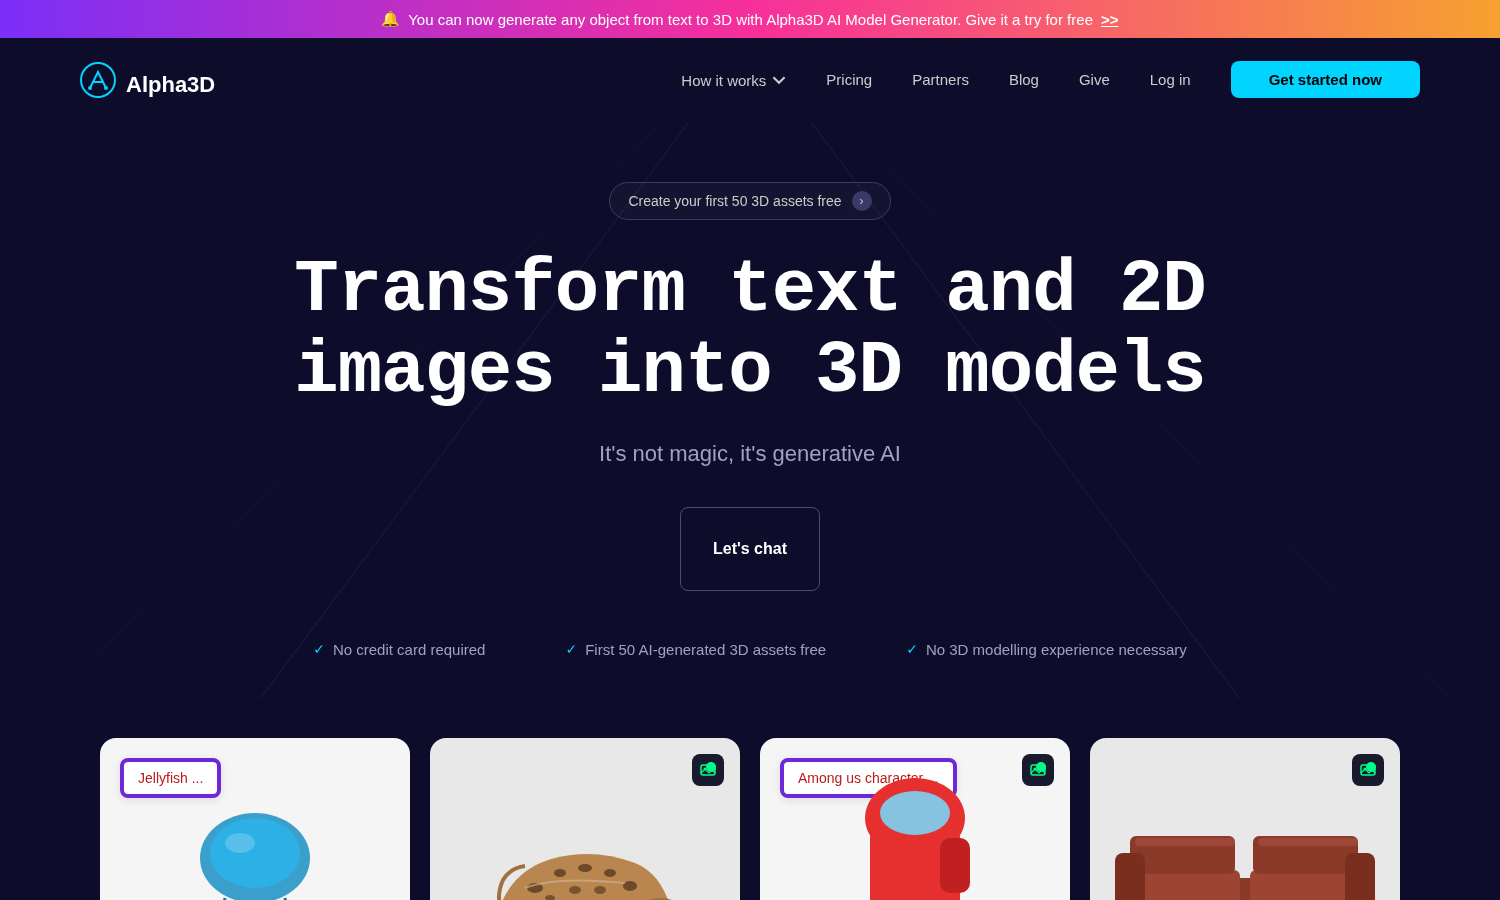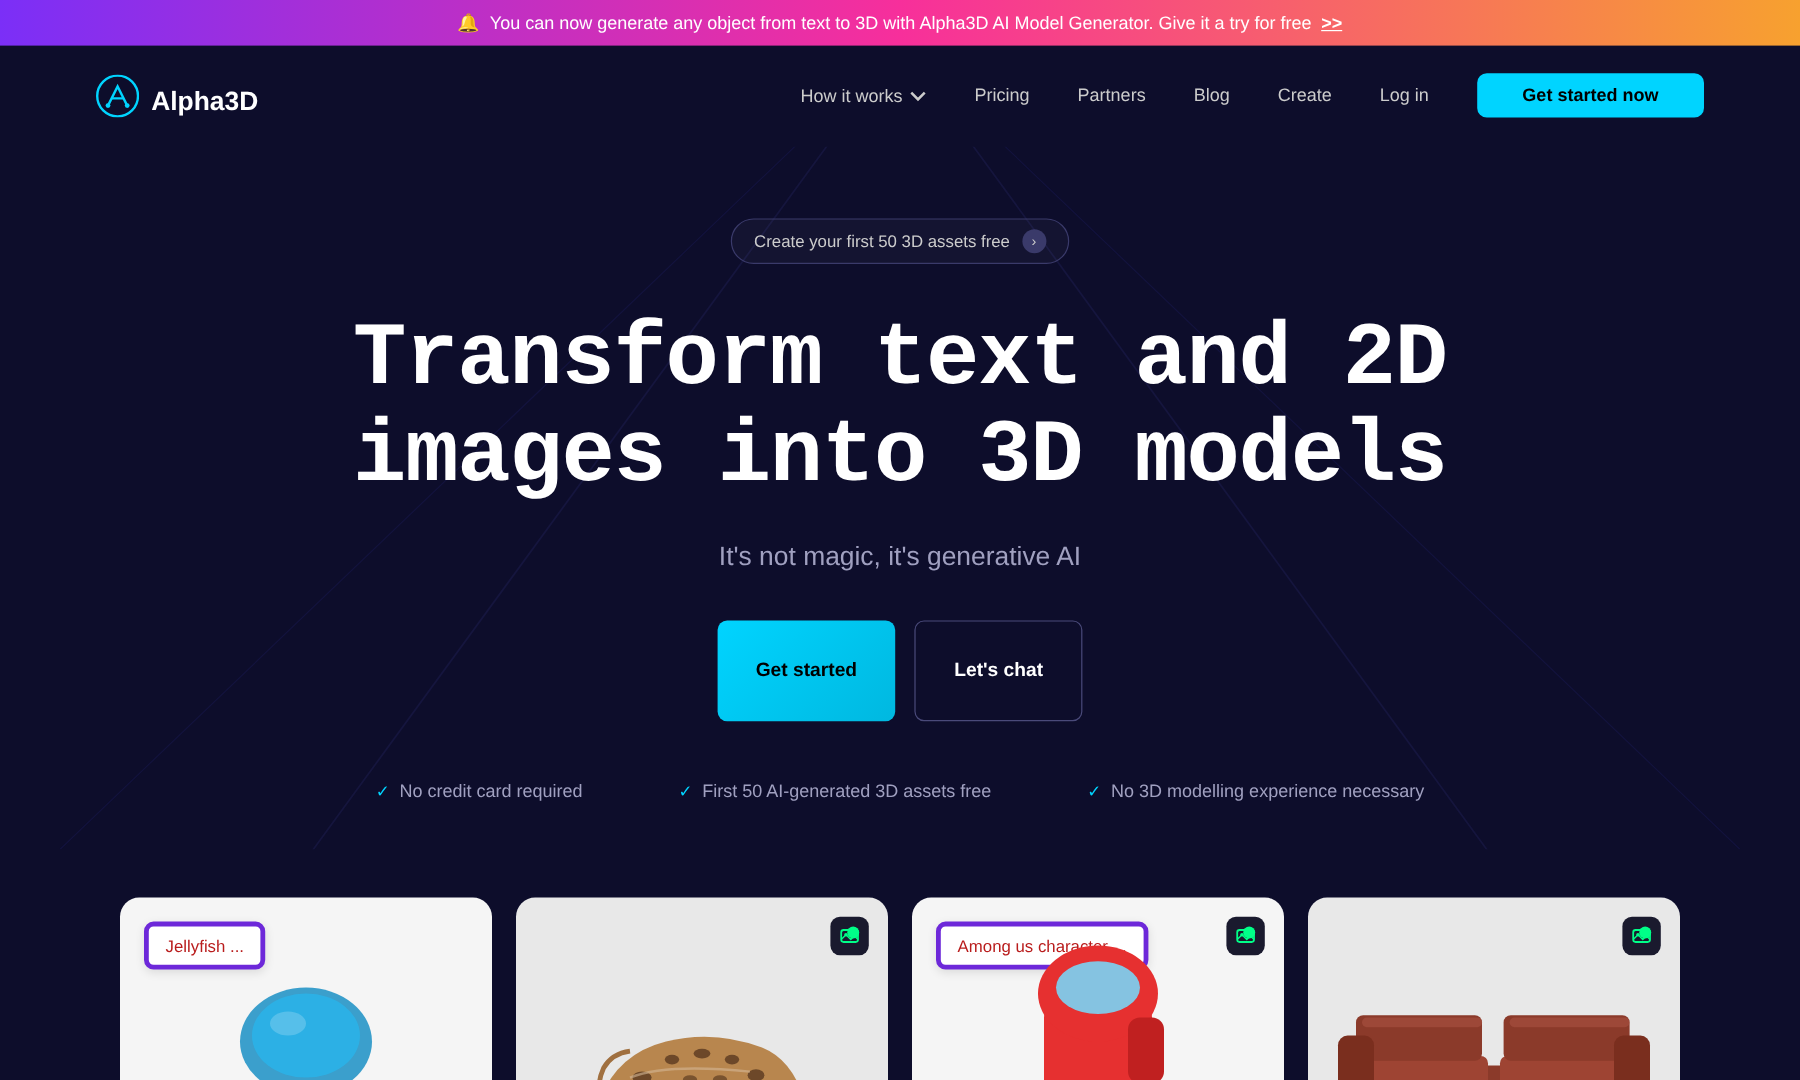--- a/index.html
+++ b/index.html
@@ -95,21 +95,21 @@
 
     .free-badge {
       display: inline-flex;
       align-items: center;
       gap: 10px;
       border: 1px solid #3a3a6a;
       border-radius: 30px;
       padding: 8px 18px;
       font-size: 14px;
       color: #ccc;
-      margin-bottom: 40px;
+      margin-bottom: 30px;
       background: rgba(255,255,255,0.03);
     }
     .free-badge .arrow {
       background: #3a3a6a;
       border-radius: 50%;
       width: 20px;
       height: 20px;
       display: flex;
       align-items: center;
       justify-content: center;
@@ -259,21 +259,21 @@
     <li>
       <a href="#">Pricing</a>
     </li>
     <li>
       <a href="#">Partners</a>
     </li>
     <li>
       <a href="#">Blog</a>
     </li>
     <li>
-      <a href="#">Create</a>
+      <a href="#">Give</a>
     </li>
     <li>
       <a href="#" class="btn-login">Log in</a>
     </li>
     <li>
       <a href="#" class="btn-get-started-nav">Get started now</a>
     </li>
   </ul>
 </nav>
 
@@ -293,21 +293,20 @@
     </div>
 
     <h1 class="hero-title">
       <span>Transform text and 2D</span><br>
       <span>images into 3D models</span>
     </h1>
 
     <p class="hero-subtitle">It's not magic, it's generative AI</p>
 
     <div class="hero-buttons">
-      <button class="btn-get-started">Get started</button>
       <button class="btn-lets-chat">Let's chat</button>
     </div>
 
     <div class="hero-features">
       <div class="hero-feature">
         <span class="check-icon">✓</span>
         <span>No credit card required</span>
       </div>
       <div class="hero-feature">
         <span class="check-icon">✓</span>

